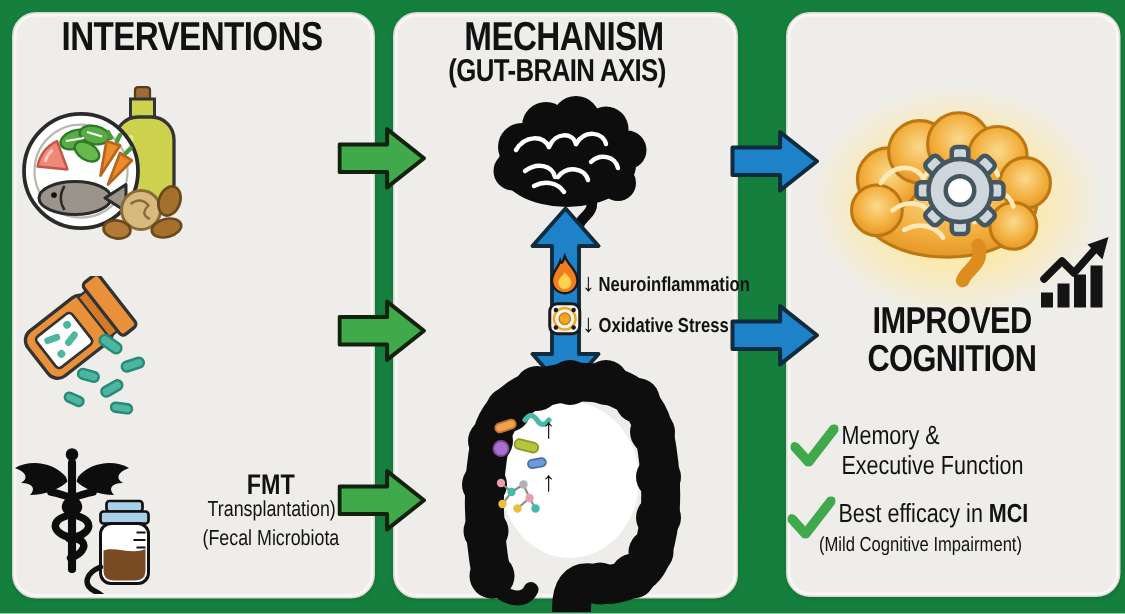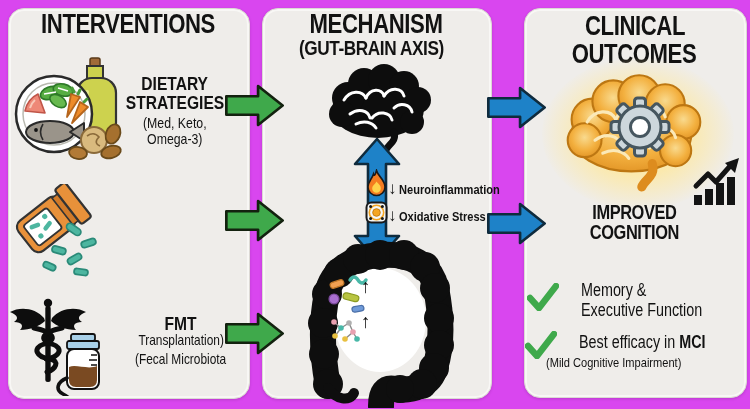--- a/index.html
+++ b/index.html
@@ -1,37 +1,37 @@
 <!DOCTYPE html>
 <html style="--panel_bg: #efedea; --arrow_green: #3fa94b; --arrow_blue: #1e82c8; --check_green: #3fa94b; --text_dark: #121212; --glow_yellow: #fdf3cf; --brain_gold: #f3b03f; --bacteria_teal: #4db6a0; --bottle_orange: #e8913a;"><head>
 <meta charset="utf-8">
 <style>
   html,body{margin:0;padding:0;background:#fff;}
   .stage{
-    position:relative;width:750px;height:409px;background:#d946ef;overflow:hidden;
+    position:relative;width:750px;height:409px;background:#15803d;overflow:hidden;
     font-family:"Liberation Sans",sans-serif;color:var(--text_dark,#121212);
   }
   .panel{
     position:absolute;background:var(--panel_bg,#efedea);border-radius:16px;
     border:1px solid #dcd9d4;box-shadow:inset 0 0 0 2px #f8f7f5, 0 1px 3px rgba(0,0,0,.14);
   }
   .cond{display:inline-block;transform:scaleX(.82);transform-origin:50% 50%;white-space:nowrap;}
   .cond-l{display:inline-block;transform:scaleX(.82);transform-origin:0 50%;white-space:nowrap;}
   .ttl{position:absolute;text-align:center;font-weight:700;letter-spacing:-.5px;line-height:1.02;}
   .abs{position:absolute;}
   .ctr{text-align:center;}
   .h-main{font-size:27px;}
   .h-sub{font-size:21px;}
   .row-title{font-size:19px;font-weight:700;line-height:1.0;}
   .row-sub{font-size:15px;font-weight:400;line-height:1.08;}
   .axis-label{display:flex;align-items:center;gap:2px;font-weight:700;font-size:13.5px;}
   .axis-glyph{font-size:17px;font-weight:700;}
   .gut-label{display:flex;align-items:center;gap:3px;font-weight:700;font-size:12.5px;line-height:1.05;}
   .gut-glyph{font-size:19px;font-weight:700;}
-  .check-row-text{font-size:17.5px;font-weight:400;line-height:1.12;margin-left:20px;}
+  .check-row-text{font-size:17.5px;font-weight:400;line-height:1.12;}
   .check-bold{font-weight:800;}
   .check-sub{font-size:13.5px;font-weight:400;}
   .glow{
     position:absolute;border-radius:50%;
     background:radial-gradient(ellipse at center, var(--glow_yellow,#fdf3cf) 0%, #fbe9ad 38%, rgba(251,238,190,0) 72%);
   }
   svg{display:block;}
   .arrow-green polygon{fill:var(--arrow_green,#3fa94b);stroke:#13220f;stroke-width:2.6;stroke-linejoin:round;}
   .arrow-blue polygon{fill:var(--arrow_blue,#1e82c8);stroke:#0f2b3d;stroke-width:2.6;stroke-linejoin:round;}
   .checkmark path{fill:none;stroke:var(--check_green,#3fa94b);stroke-width:6.5;stroke-linecap:round;stroke-linejoin:round;}
@@ -71,26 +71,20 @@
       <circle cx="22" cy="80" r="1.9" fill="#111"></circle>
       <path d="M29 74 Q24 82 29 90" stroke="#2a2a2a" stroke-width="1.6" fill="none"></path>
       <circle cx="80" cy="90" r="13" fill="#d9ba7e" stroke="#8a6a3a" stroke-width="2"></circle>
       <path d="M73 86 Q80 81 85 87 Q79 93 86 96" stroke="#8a6a3a" stroke-width="1.6" fill="none"></path>
       <ellipse cx="99" cy="84" rx="7" ry="10" fill="#a5702e" stroke="#6a4a1a" stroke-width="1.8" transform="rotate(20 99 84)"></ellipse>
       <ellipse cx="97" cy="102" rx="10" ry="6" fill="#a5702e" stroke="#6a4a1a" stroke-width="1.8" transform="rotate(-14 97 102)"></ellipse>
       <ellipse cx="64" cy="103" rx="9" ry="6" fill="#b27a36" stroke="#6a4a1a" stroke-width="1.8" transform="rotate(8 64 103)"></ellipse>
     </svg>
   </div>
 
-  <div class="abs ctr" style="left:114px;top:74px;width:122px;">
-    <div class="row-title"><span class="cond">DIETARY</span></div>
-    <div class="row-title"><span class="cond">STRATEGIES</span></div>
-    <div class="row-sub" style="margin-top:3px;"><span class="cond">(Med, Keto,</span></div>
-    <div class="row-sub"><span class="cond">Omega-3)</span></div>
-  </div>
 
   <div class="abs" style="left:10px;top:184px;">
     <svg width="100" height="96" viewBox="0 0 100 96">
       <g transform="rotate(-38 40 36)">
         <rect x="8" y="18" width="52" height="38" rx="8" fill="#e8913a" stroke="#333" stroke-width="2.2"></rect>
         <rect x="55" y="20" width="9" height="34" fill="#d27a28" stroke="#333" stroke-width="1.6"></rect>
         <rect x="62" y="15" width="13" height="44" rx="3" fill="#e8913a" stroke="#333" stroke-width="2.2"></rect>
         <rect x="15" y="24" width="30" height="26" rx="3" fill="#ffffff" stroke="#333" stroke-width="1.8"></rect>
         <rect x="19" y="29" width="11" height="4.5" rx="2.2" fill="#4db6a0" transform="rotate(18 24 31)"></rect>
         <rect x="29" y="37" width="11" height="4.5" rx="2.2" fill="#4db6a0" transform="rotate(-14 34 39)"></rect>
@@ -276,24 +270,20 @@
     <svg class="arrow-blue" width="62" height="43" viewBox="0 0 58 42">
         <polygon points="1,12 32,12 32,2 56,21 32,40 32,30 1,30"></polygon>
       </svg>
   </div>
   <div class="abs" style="left:486px;top:202px;">
     <svg class="arrow-blue" width="62" height="43" viewBox="0 0 58 42">
         <polygon points="1,12 32,12 32,2 56,21 32,40 32,30 1,30"></polygon>
       </svg>
   </div>
 
-  <div class="ttl h-main" style="left:524px;top:13px;width:221px;">
-    <span class="cond">CLINICAL</span><br>
-    <span class="cond">OUTCOMES</span>
-  </div>
 
   <div class="glow" style="left:542px;top:58px;width:192px;height:152px;"></div>
 
   <div class="abs" style="left:556px;top:70px;">
     <svg width="156" height="126" viewBox="0 0 156 126">
       <defs>
         <radialGradient id="gb" cx="50%" cy="42%" r="68%">
           <stop offset="0%" stop-color="#f9da8e"></stop>
           <stop offset="55%" stop-color="#f3b03f"></stop>
           <stop offset="100%" stop-color="#dd8c1e"></stop>
@@ -344,21 +334,21 @@
         <rect x="2" y="38" width="8" height="10"></rect>
         <rect x="13" y="32" width="8" height="16"></rect>
         <rect x="24" y="26" width="8" height="22"></rect>
         <rect x="35" y="20" width="8" height="28"></rect>
       </g>
       <polyline points="4,29 16,17 24,25 39,8" fill="none" stroke="#141414" stroke-width="5" stroke-linecap="round" stroke-linejoin="round"></polyline>
       <polygon points="47,1 33,6 43,16" fill="#141414"></polygon>
     </svg>
   </div>
 
-  <div class="ttl" style="left:524px;top:202px;width:221px;font-size:20px;line-height:1.0;">
+  <div class="ttl" style="left:524px;top:202px;width:221px;font-size:25px;line-height:1.0;">
     <span class="cond">IMPROVED</span><br>
     <span class="cond">COGNITION</span>
   </div>
 
   <div class="abs" style="left:527px;top:283px;">
     <svg class="checkmark" width="32" height="28" viewBox="0 0 32 28">
         <path d="M3 15 L12 25 L29 3"></path>
       </svg>
   </div>
   <div class="abs check-row-text" style="left:561px;top:281px;">

